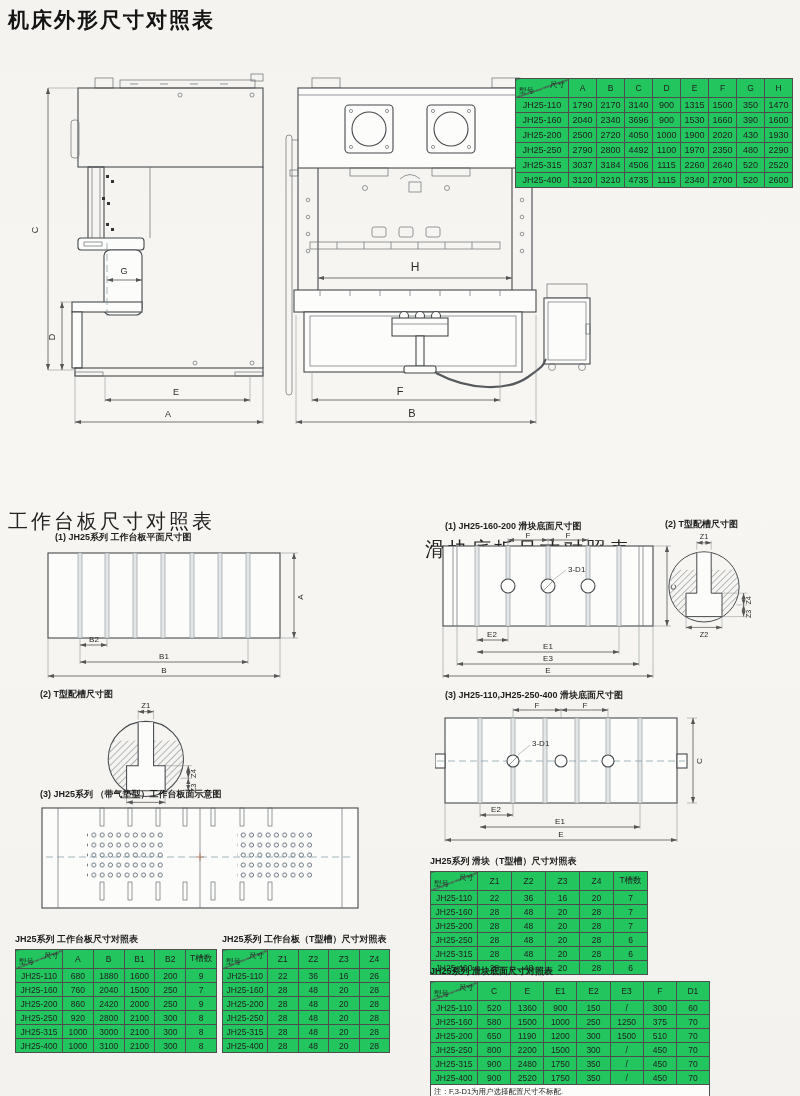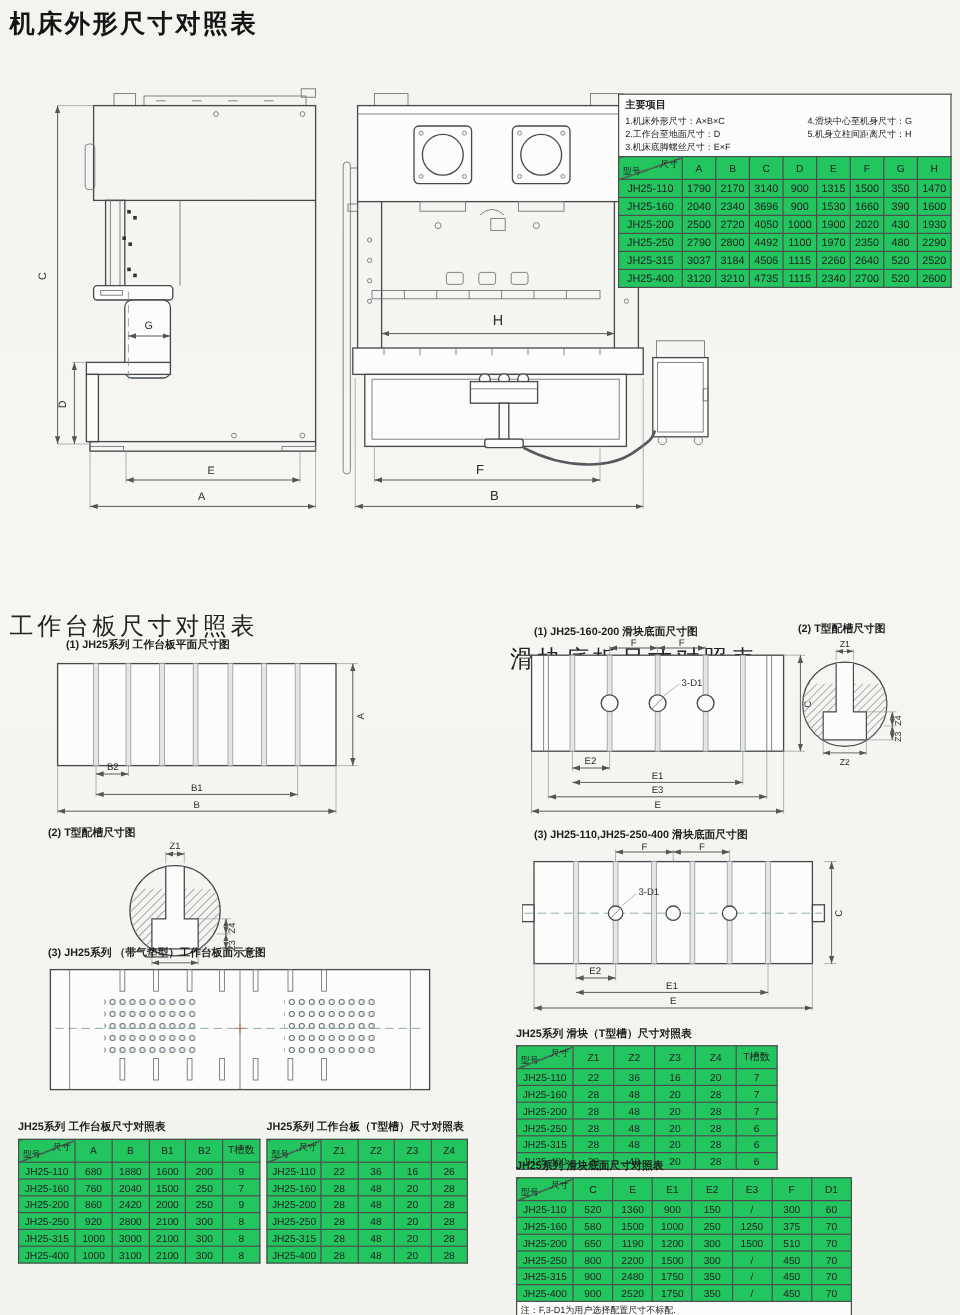--- a/index.html
+++ b/index.html
@@ -222,31 +222,20 @@
   <line class="dim" x1="32" y1="335" x2="220" y2="335"></line>
   <text class="dlab" x="120" y="330" text-anchor="middle" style="font-size:11px">F</text>
 
   <line class="ext" x1="16" y1="250" x2="16" y2="359"></line>
     <line class="ext" x1="256" y1="250" x2="256" y2="359"></line>
   <line class="dim" x1="16" y1="357" x2="256" y2="357"></line>
   <text class="dlab" x="132" y="352" text-anchor="middle" style="font-size:11px">B</text>
 </svg>
 
 <div class="abs" style="left:515px;top:78px;width:278px;">
-  <div class="info-box">
-    <div class="info-title">主要项目</div>
-    <div class="info-grid">
-      <span>1.机床外形尺寸：A×B×C</span>
-      <span>4.滑块中心至机身尺寸：G</span>
-      <span>2.工作台至地面尺寸：D</span>
-      <span>5.机身立柱间距离尺寸：H</span>
-      <span>3.机床底脚螺丝尺寸：E×F</span>
-      <span></span>
-    </div>
-  </div>
   <table class="data main" style="width:278px;">
     <thead>
       <tr>
         <th class="diag" style="width:52px;">
           <span class="d-top">尺寸</span>
           <span class="d-bot">型号</span>
         </th>
       <th>A</th>
           <th>B</th>
           <th>C</th>

